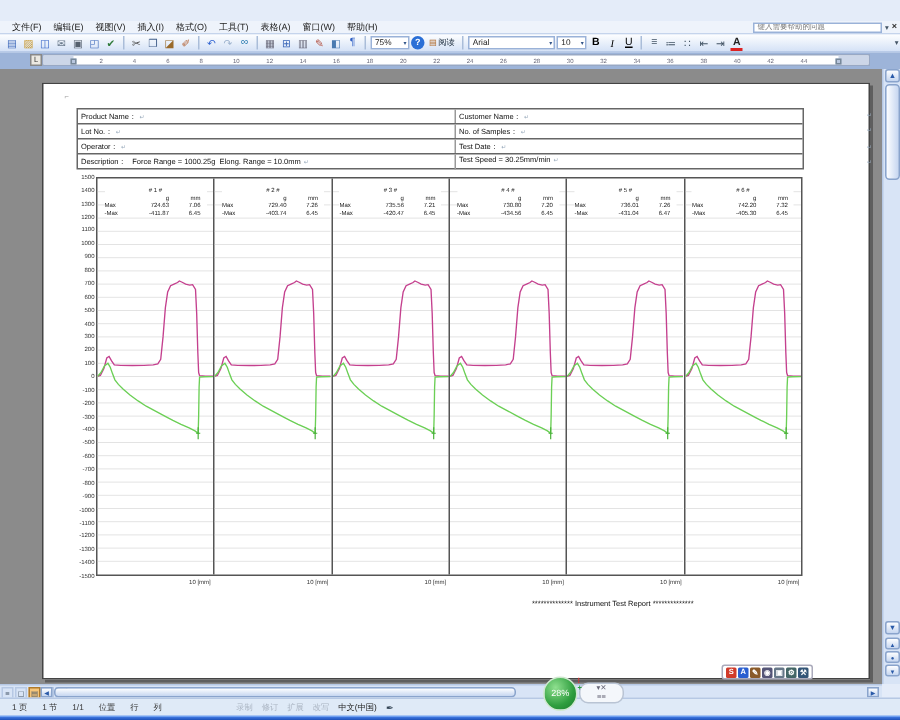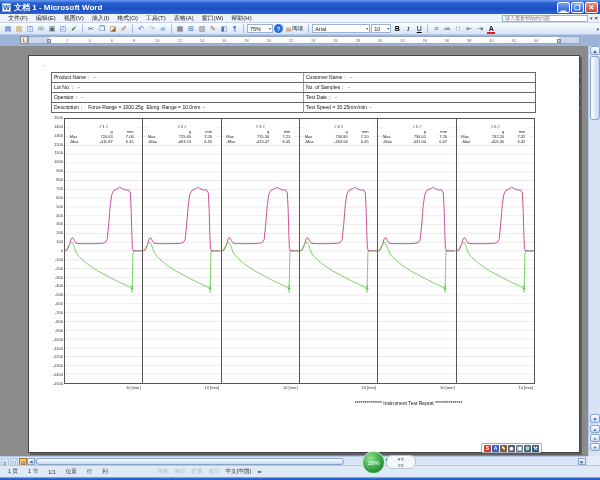--- a/index.html
+++ b/index.html
@@ -129,29 +129,20 @@
     border-radius:6px;z-index:5;font-size:5px;color:#667;display:flex;flex-direction:column;align-items:center;justify-content:center;line-height:6px;}
   #ballmarks{position:absolute;left:385px;top:452px;z-index:6;font-size:5px;line-height:5px;}
   #ballmarks .ex{color:#d33;font-weight:bold;}
   #ballmarks .pl{color:#2a9e3f;font-weight:bold;}
 </style>
 </head>
 <body>
 
 <div id="win">
 
-  <div id="titlebar">
-    <span class="appicon">W</span>
-    <span>文档 1 - Microsoft Word</span>
-    <span class="tbtns">
-      <span class="tb">▁</span>
-      <span class="tb">❐</span>
-      <span class="tb close">✕</span>
-    </span>
-  </div>
 
   <div id="menubar">
     <span id="menuitems"><span class="menu-item">文件(F)</span><span class="menu-item">编辑(E)</span><span class="menu-item">视图(V)</span><span class="menu-item">插入(I)</span><span class="menu-item">格式(O)</span><span class="menu-item">工具(T)</span><span class="menu-item">表格(A)</span><span class="menu-item">窗口(W)</span><span class="menu-item">帮助(H)</span></span>
     <span id="helpbox">
       <input placeholder="键入需要帮助的问题" style="">
       <span class="dd">▾</span>
       <span class="cl">×</span>
     </span>
   </div>
 

